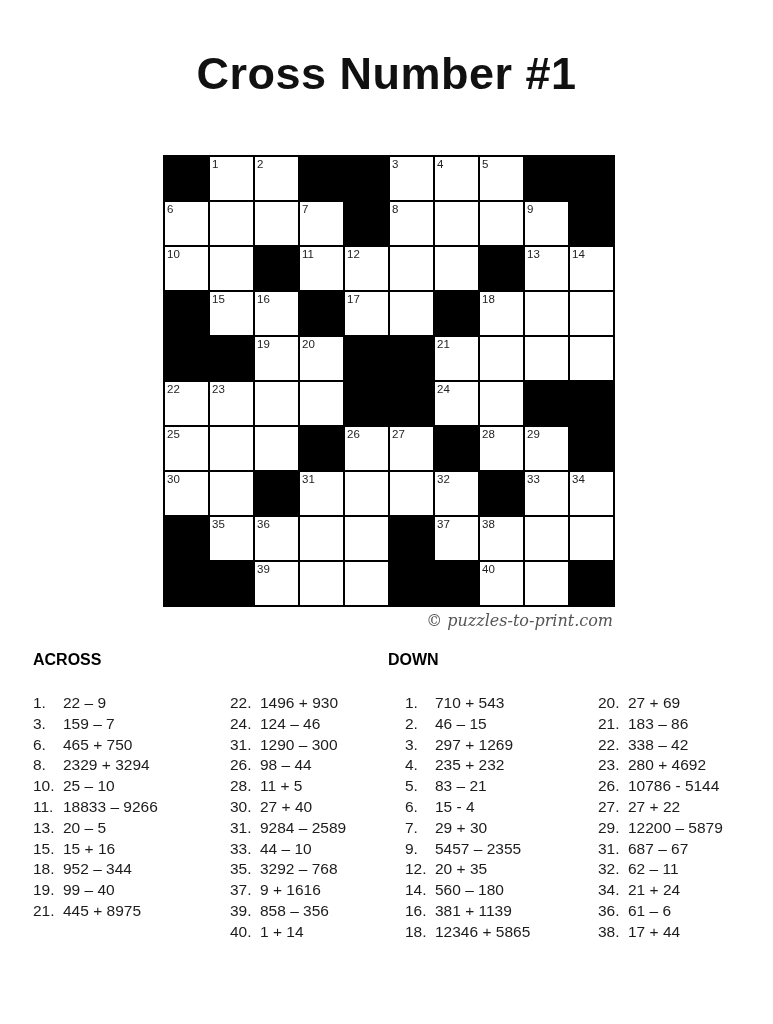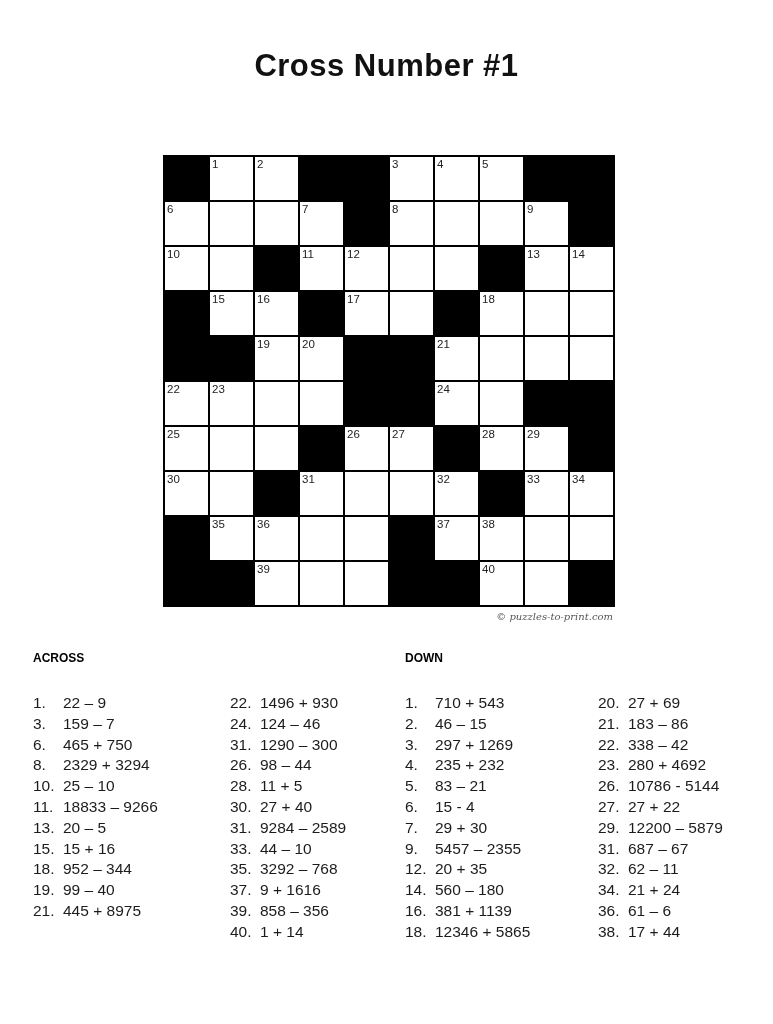--- a/index.html
+++ b/index.html
@@ -10,21 +10,21 @@
     background: #ffffff;
     font-family: "Liberation Sans", sans-serif;
     color: #1a1a1a;
     overflow: hidden;
   }
   .title {
     position: absolute;
     top: 48px; left: 0; width: 100%;
     margin: 0;
     text-align: center;
-    font-size: 31px;
+    font-size: 45px;
     font-weight: bold;
     letter-spacing: 0.5px;
     color: #111111;
   }
   .grid {
     position: absolute;
     left: 163px; top: 155px;
     display: grid;
     grid-template-columns: repeat(10, 45px);
     grid-auto-rows: 45px;
@@ -43,34 +43,34 @@
     top: 0px; left: 2px;
     font-size: 11.5px;
     line-height: 14px;
     color: #222222;
   }
   .copyright {
     position: absolute;
     left: 163px; top: 611px;
     width: 450px;
     text-align: right;
-    font-size: 10px;
+    font-size: 16px;
     font-style: italic;
     font-family: "DejaVu Serif", serif;
     color: #555555;
   }
   .sec-heading {
     position: absolute;
     top: 651px;
-    font-size: 12px;
+    font-size: 16px;
     font-weight: bold;
     color: #000000;
   }
   #h-across { left: 33px; }
-  #h-down   { left: 405px; }
+  #h-down   { left: 388px; }
   .clue-col { position: absolute; top: 693px; }
   #ac1 { left: 33px;  width: 192px; }
   #ac2 { left: 230px; width: 170px; }
   #dc1 { left: 405px; width: 188px; }
   #dc2 { left: 598px; width: 170px; }
   .clue {
     display: flex;
     font-size: 15.5px;
     line-height: 20.8px;
     color: #1c1c1c;

